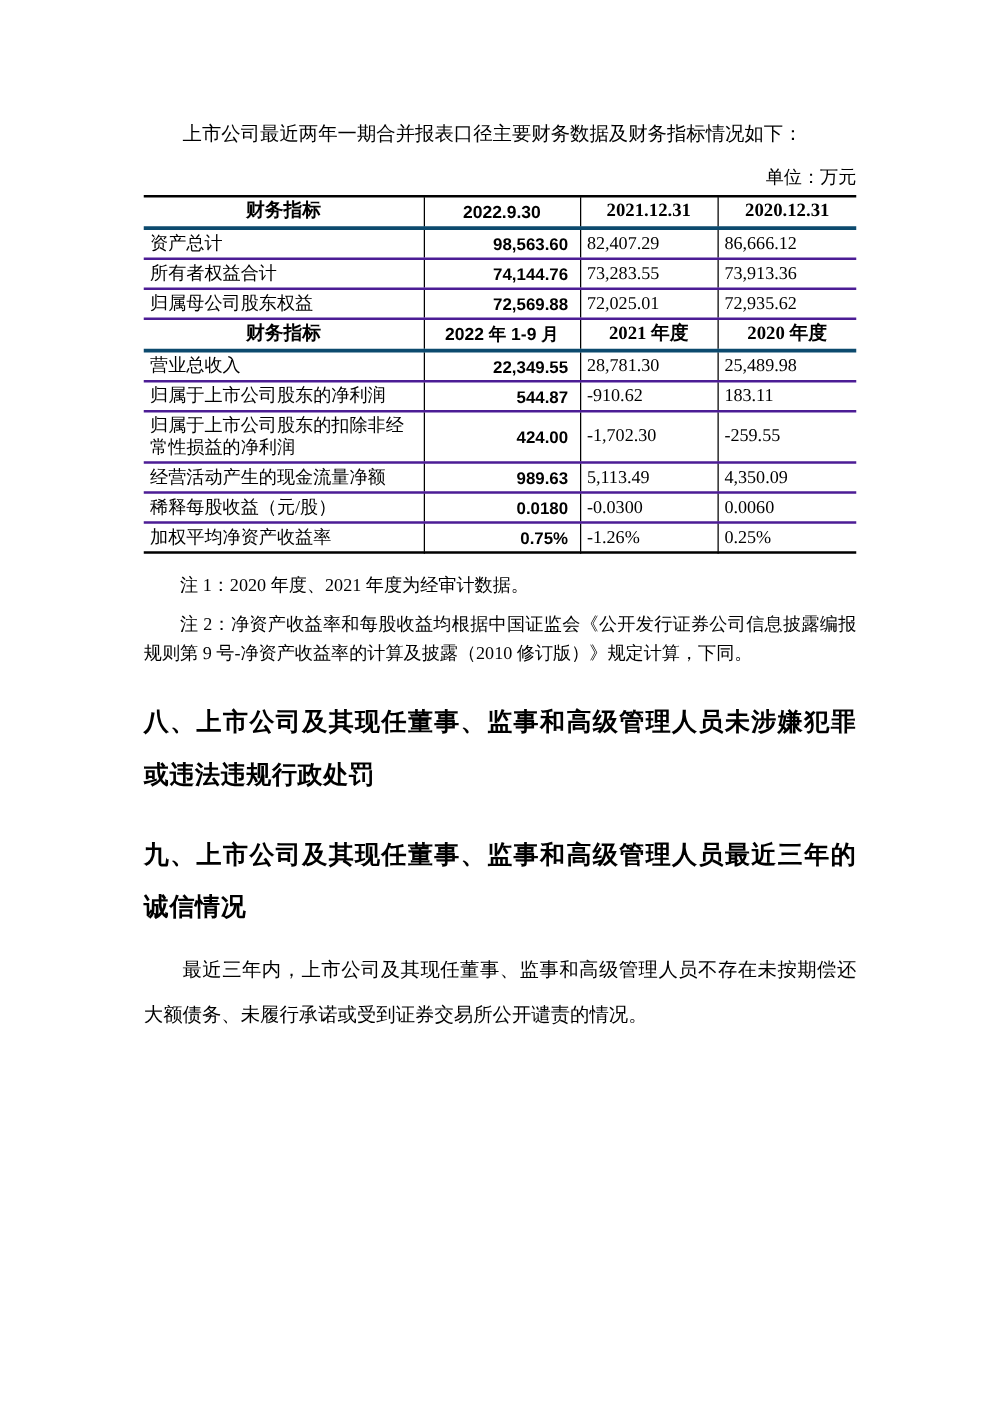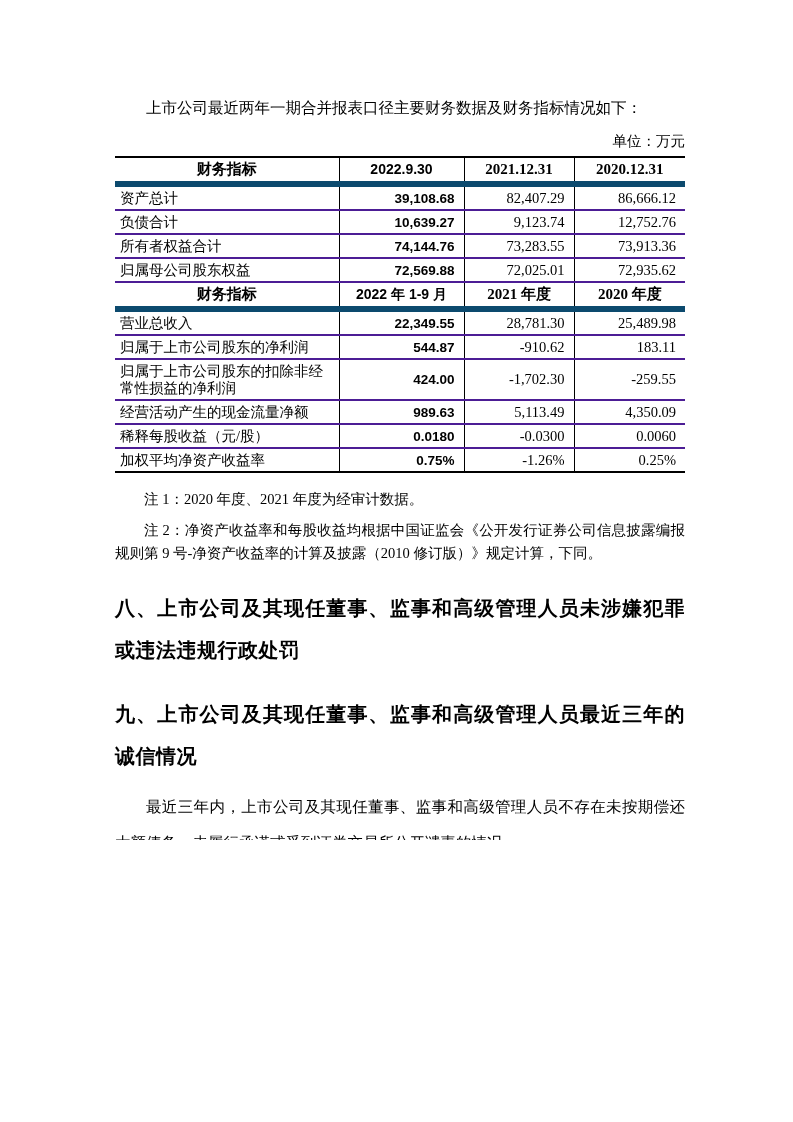--- a/index.html
+++ b/index.html
@@ -38,36 +38,36 @@
     border-right: 1px solid #000;
     font-size: 14.5px;
     line-height: 17px;
     padding: 2.5px 9px 2.5px 5px;
     vertical-align: middle;
     word-break: break-all;
   }
   table.fin td:last-child { border-right: none; }
   table.fin tr { border-bottom: 2px solid #4c1d95; }
   table.fin tr:last-child { border-bottom: none; }
-  table.fin tr.hdr { border-top: 2px solid #000; border-bottom: 6px solid #0c4a6e; }
+  table.fin tr.hdr { border-top: 2px solid #000; border-bottom: 3px solid #0c4a6e; }
   table.fin tr.hdr td {
     font-weight: bold;
     text-align: center;
     font-size: 15px;
     padding: 3px 4px;
   }
   table.fin tr.hdr td.c1 { font-family: "Liberation Sans", "DejaVu Sans", sans-serif; font-size: 14px; }
   table.fin td.c0 { text-align: left; }
   table.fin td.c1 {
     text-align: right;
     font-weight: bold;
     font-family: "Liberation Sans", "DejaVu Sans", sans-serif;
     font-size: 13.5px;
   }
-  table.fin td.c2, table.fin td.c3 { text-align: right; }
+  table.fin td.c2, table.fin td.c3 { text-align: left; }
   .note {
     margin: 0;
     font-size: 14.5px; line-height: 23px;
     text-indent: 2em;
     text-align: justify;
   }
   .note-1 { margin-top: 15px; }
   .note-2 { margin-top: 8px; }
   .section-heading {
     margin: 22px 0 0 0;
@@ -113,29 +113,23 @@
       </colgroup>
       <tbody>
           <tr class="hdr">
             <td class="c0">财务指标</td>
             <td class="c1">2022.9.30</td>
             <td class="c2">2021.12.31</td>
             <td class="c3">2020.12.31</td>
           </tr>
           <tr class="data">
             <td class="c0">资产总计</td>
-            <td class="c1">39,108.68</td>
+            <td class="c1">98,563.60</td>
             <td class="c2">82,407.29</td>
             <td class="c3">86,666.12</td>
-          </tr>
-          <tr class="data">
-            <td class="c0">负债合计</td>
-            <td class="c1">10,639.27</td>
-            <td class="c2">9,123.74</td>
-            <td class="c3">12,752.76</td>
           </tr>
           <tr class="data">
             <td class="c0">所有者权益合计</td>
             <td class="c1">74,144.76</td>
             <td class="c2">73,283.55</td>
             <td class="c3">73,913.36</td>
           </tr>
           <tr class="data">
             <td class="c0">归属母公司股东权益</td>
             <td class="c1">72,569.88</td>

